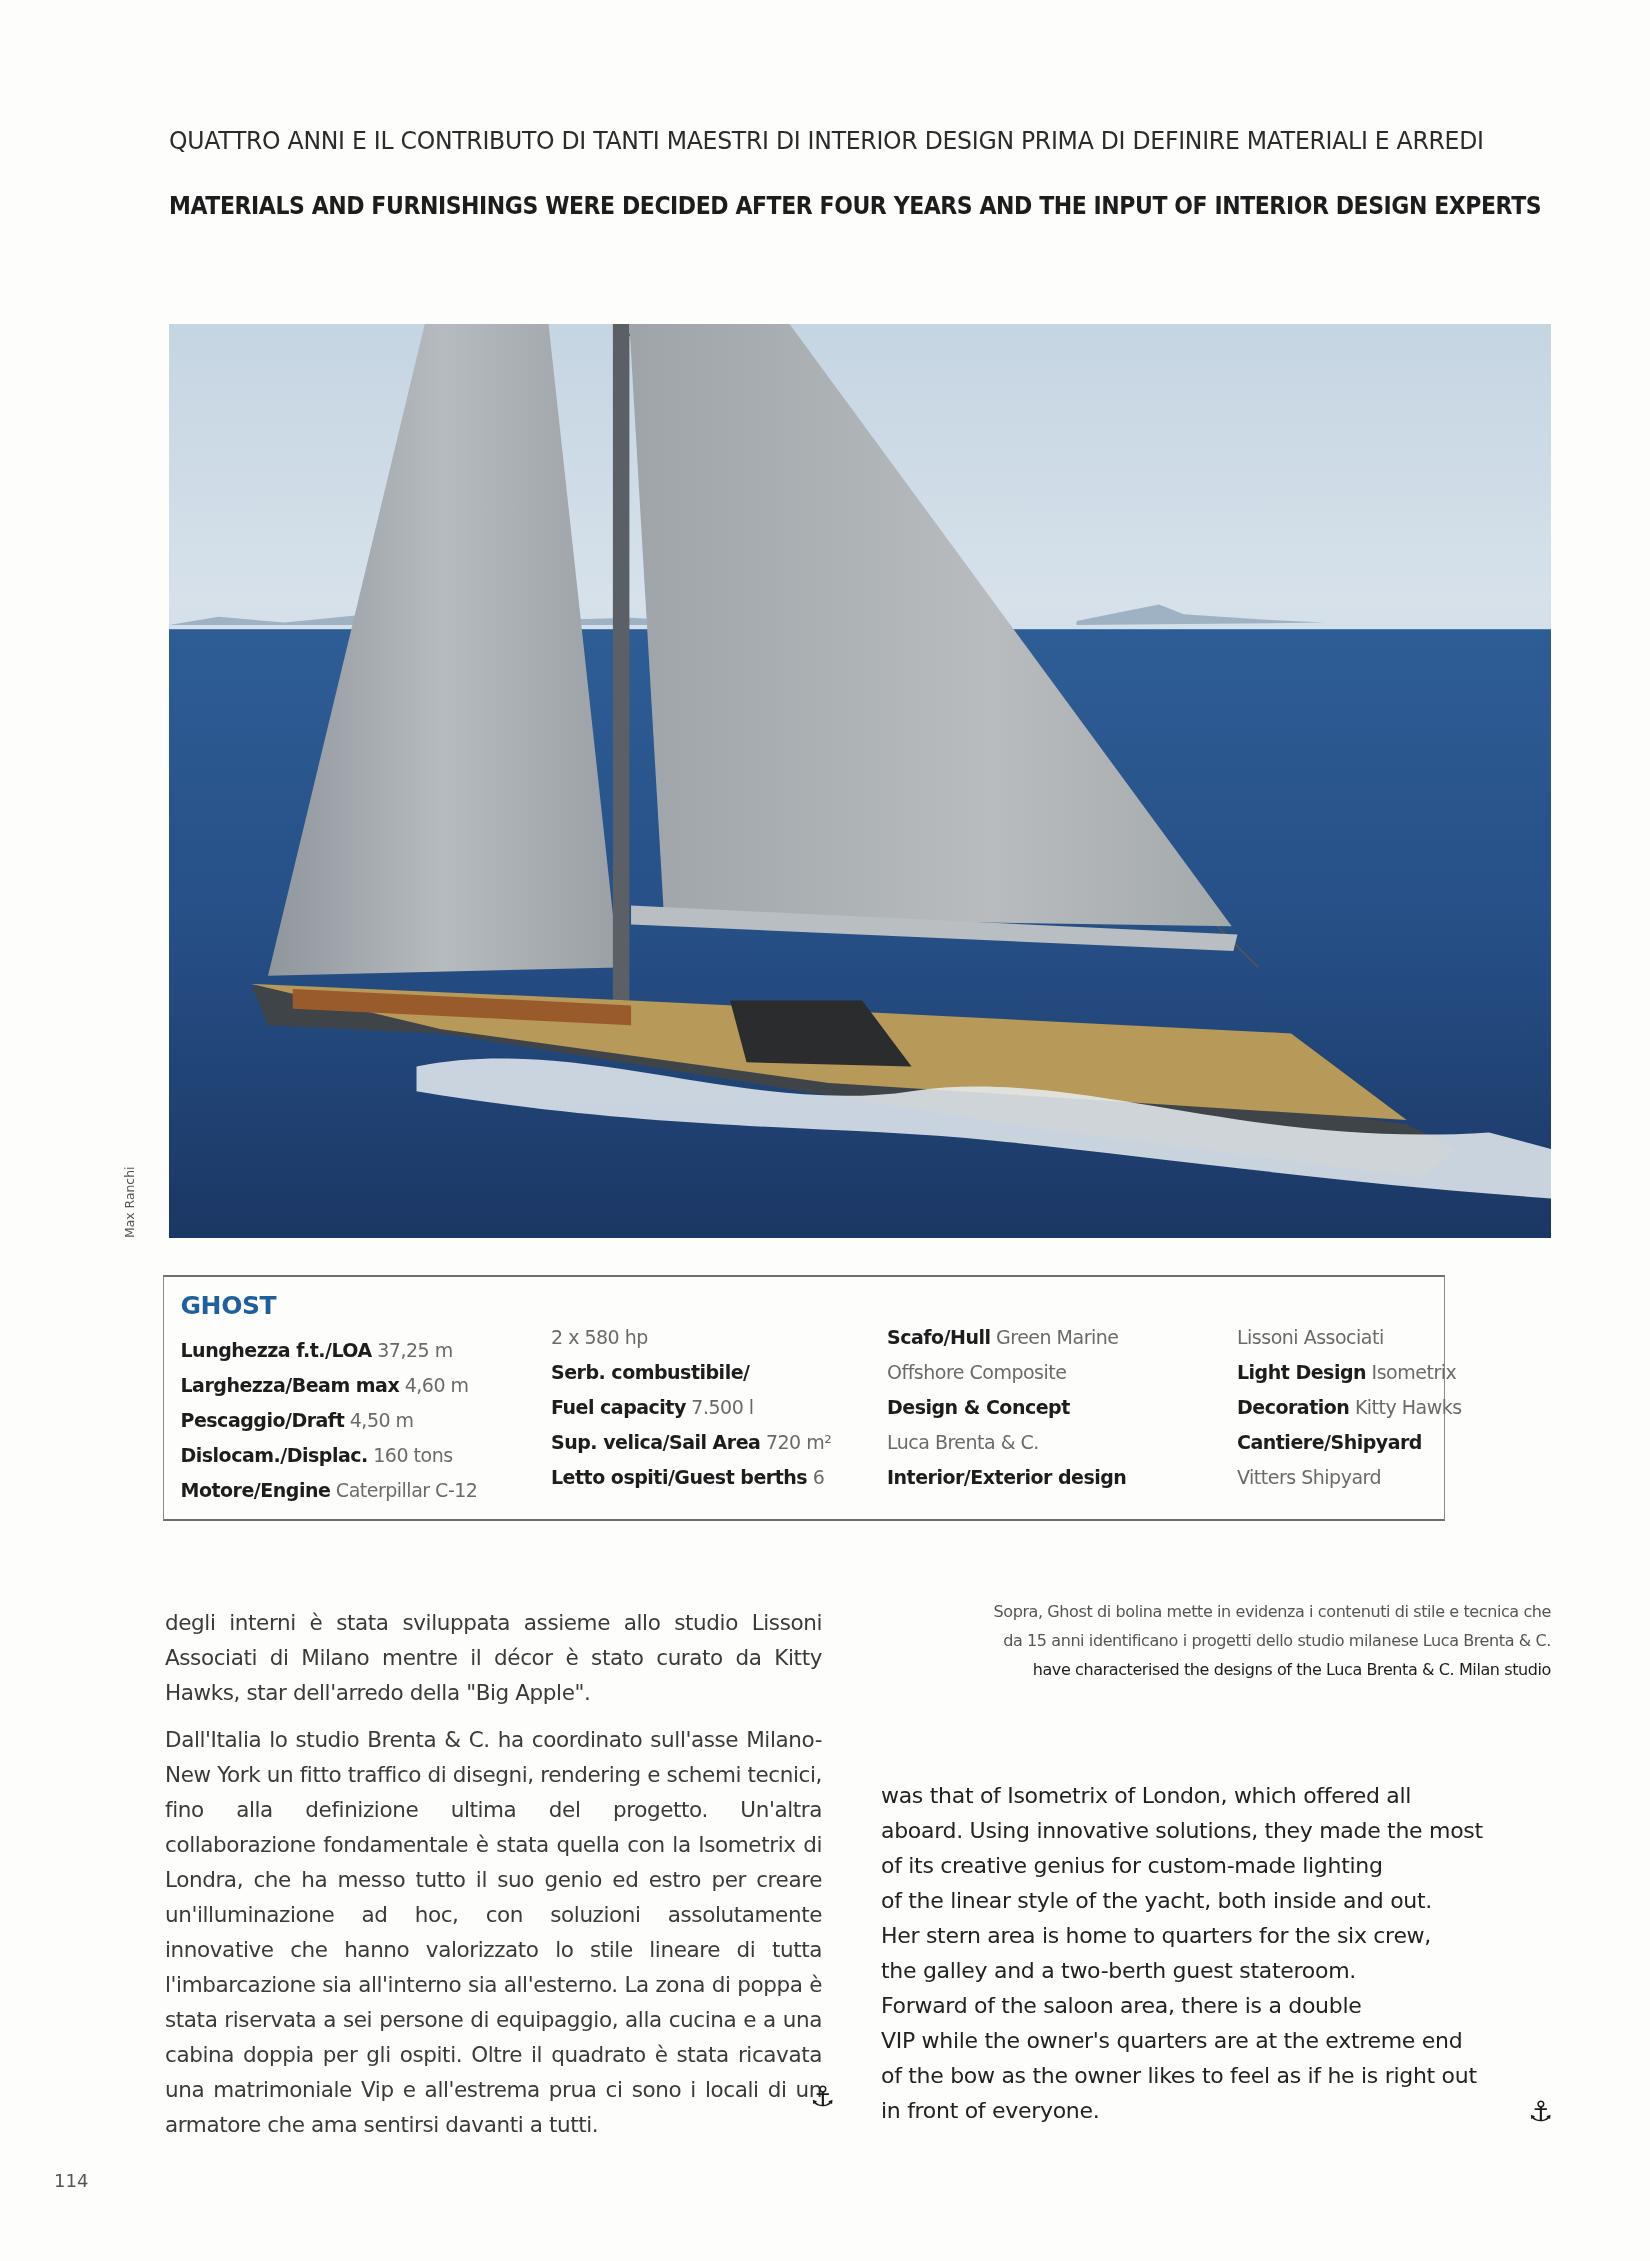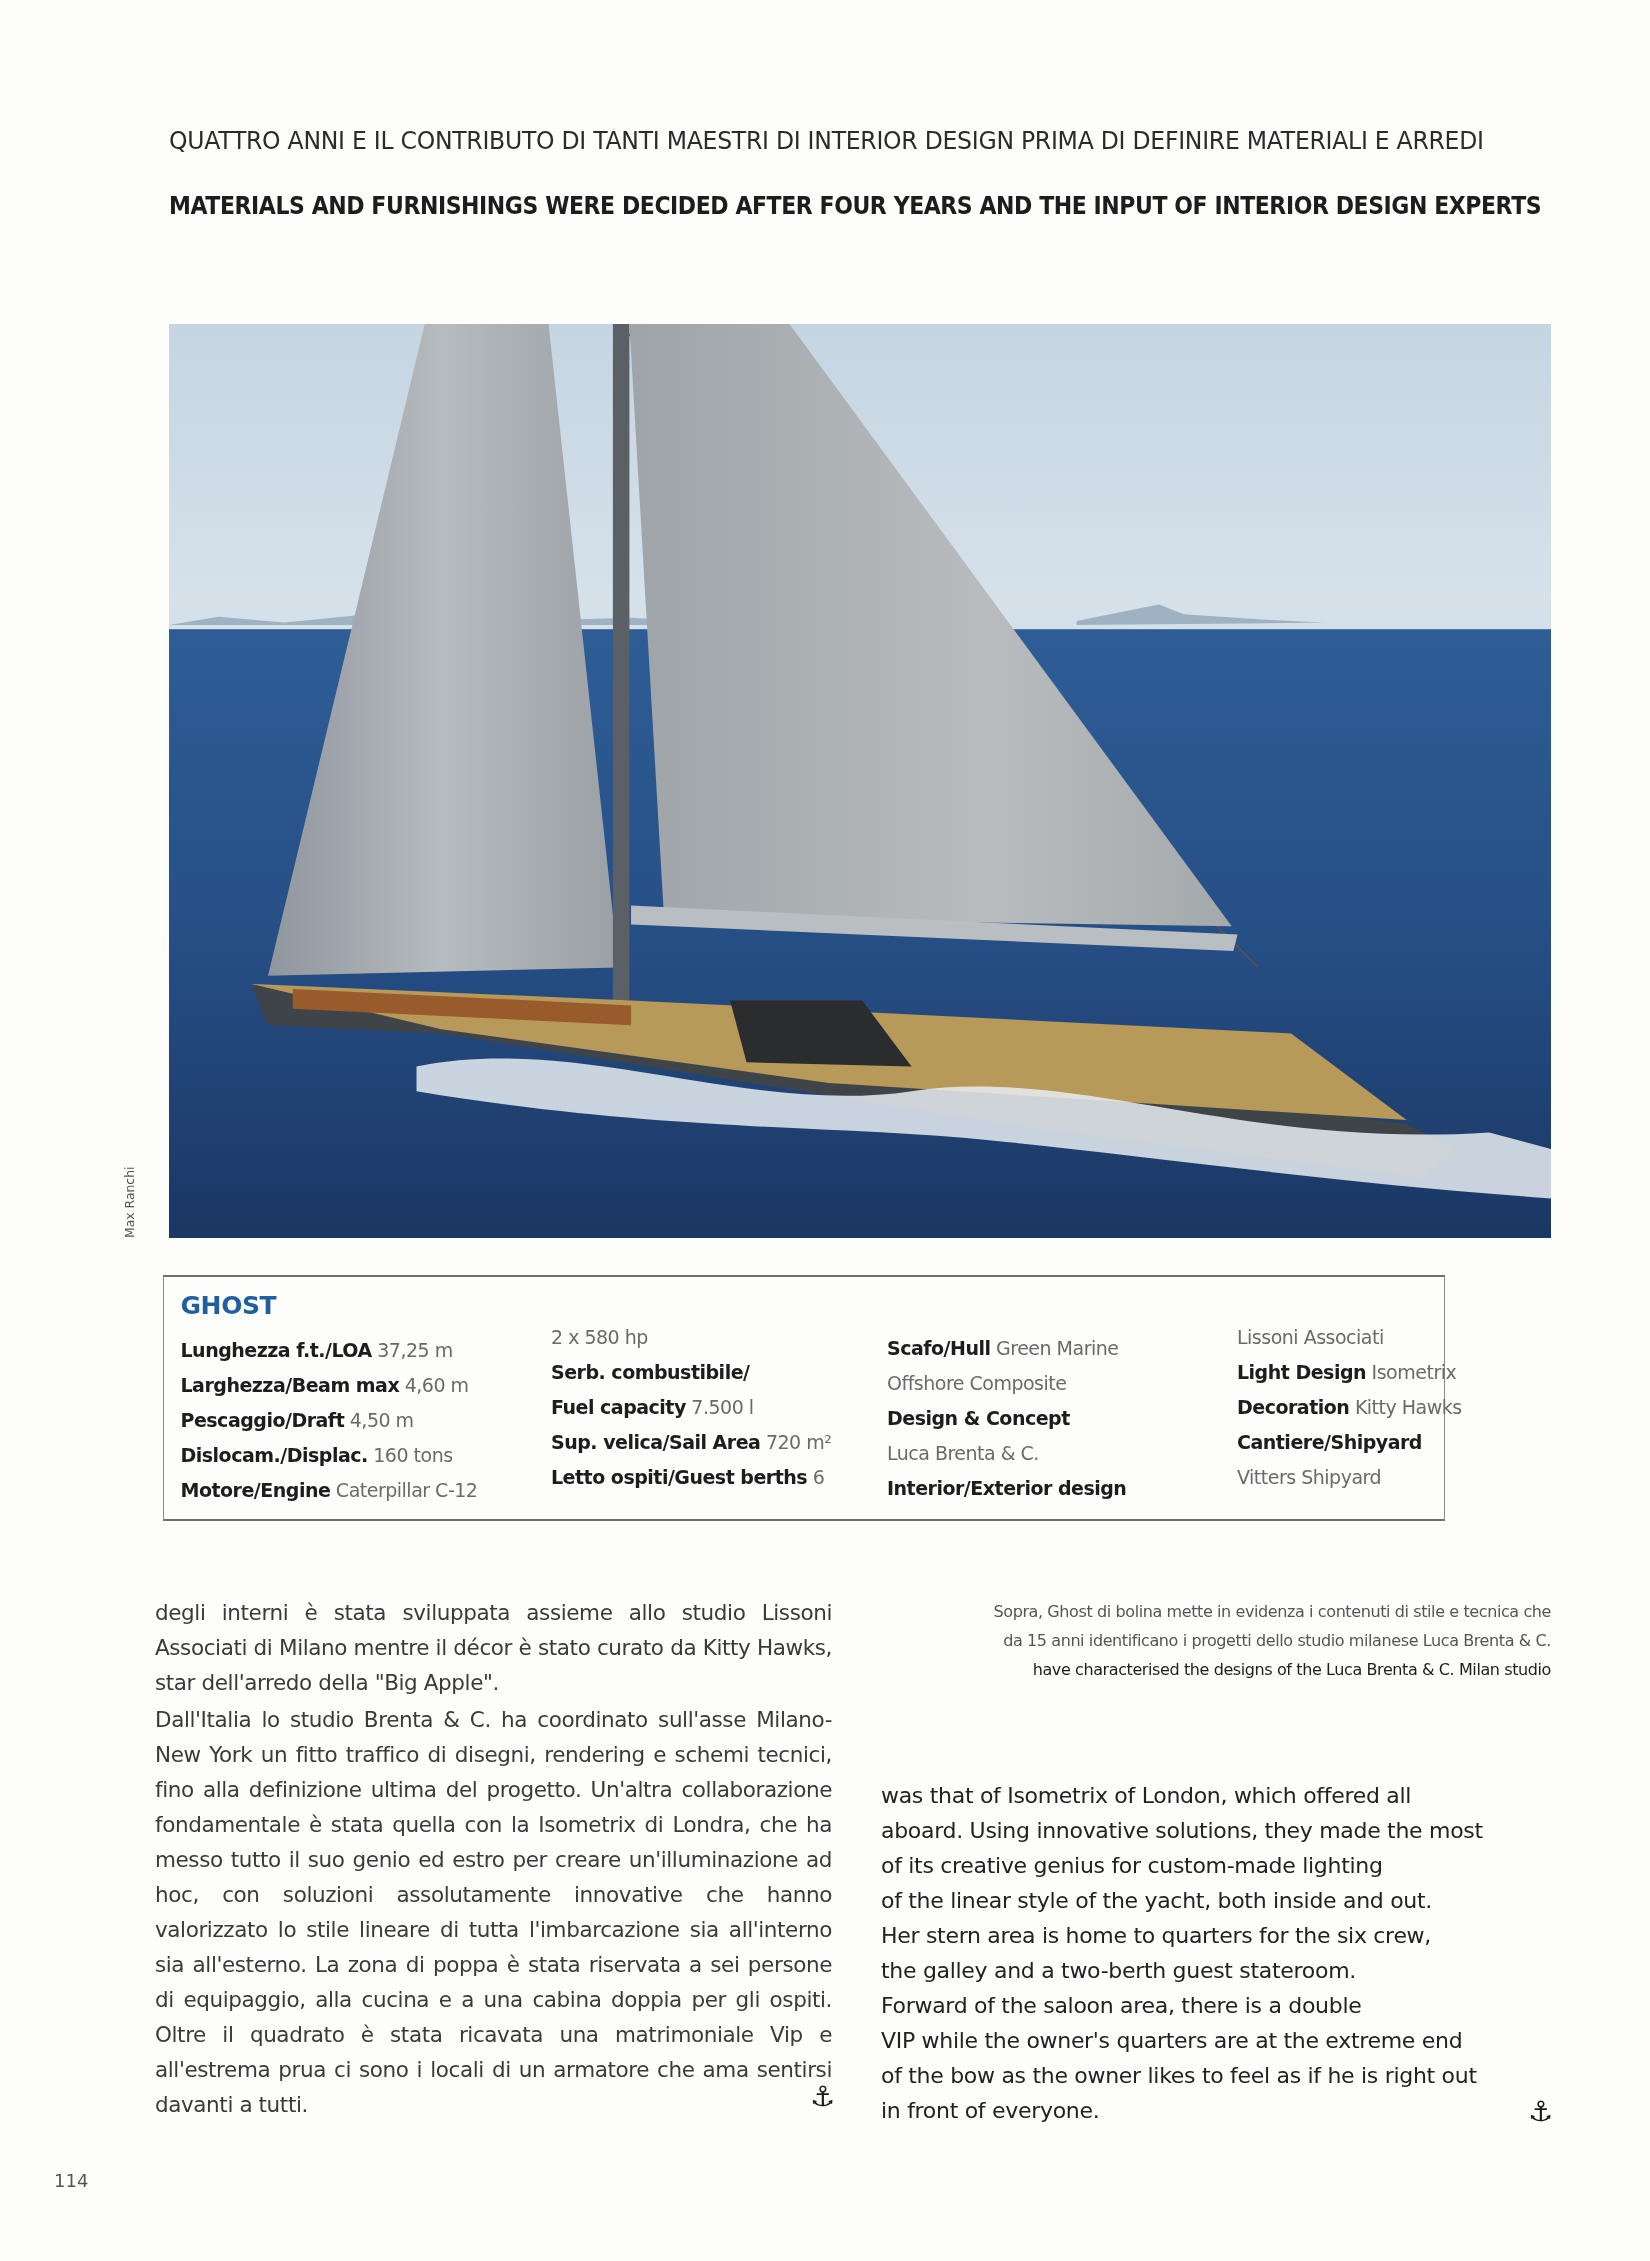--- a/index.html
+++ b/index.html
@@ -37,28 +37,28 @@
   .spec-title {
     position:absolute; left:16.5px; top:14px; font-size:25px; font-weight:bold;
     color:#1f5f9e; letter-spacing:-0.4px;
   }
   .spec-col { position:absolute; top:56px; font-size:19px; line-height:35px; letter-spacing:-0.5px; }
   .spec-col .row { white-space:nowrap; }
   .spec-col b { color:#1d1d1d; font-weight:bold; }
   .spec-col .val { color:#6a6a6a; }
   .col1 { left:16.5px; top:56px; }
   .col2 { left:387px; top:43px; }
-  .col3 { left:723px; top:43px;margin-top:11px; }
+  .col3 { left:723px; top:43px; }
   .col4 { left:1073px; top:43px; }
   .body-it {
     position:absolute; left:153px; top:1593px; width:681px;
     font-size:21.5px; line-height:35px; color:#3a3a3a; text-align:justify;
     letter-spacing:-0.4px;
   }
-  .body-it p { margin:2px; }
+  .body-it p { margin:12px; }
   .caption {
     position:absolute; left:881px; top:1597px; width:670px;
     font-size:16px; line-height:29px; text-align:right; letter-spacing:-0.4px;
   }
   .caption .it { color:#555; }
   .caption .en { color:#1d1d1d; }
   .body-en {
     position:absolute; left:881px; top:1778px; width:677px;
     font-size:22px; line-height:35px; color:#222; letter-spacing:-0.3px;
   }

